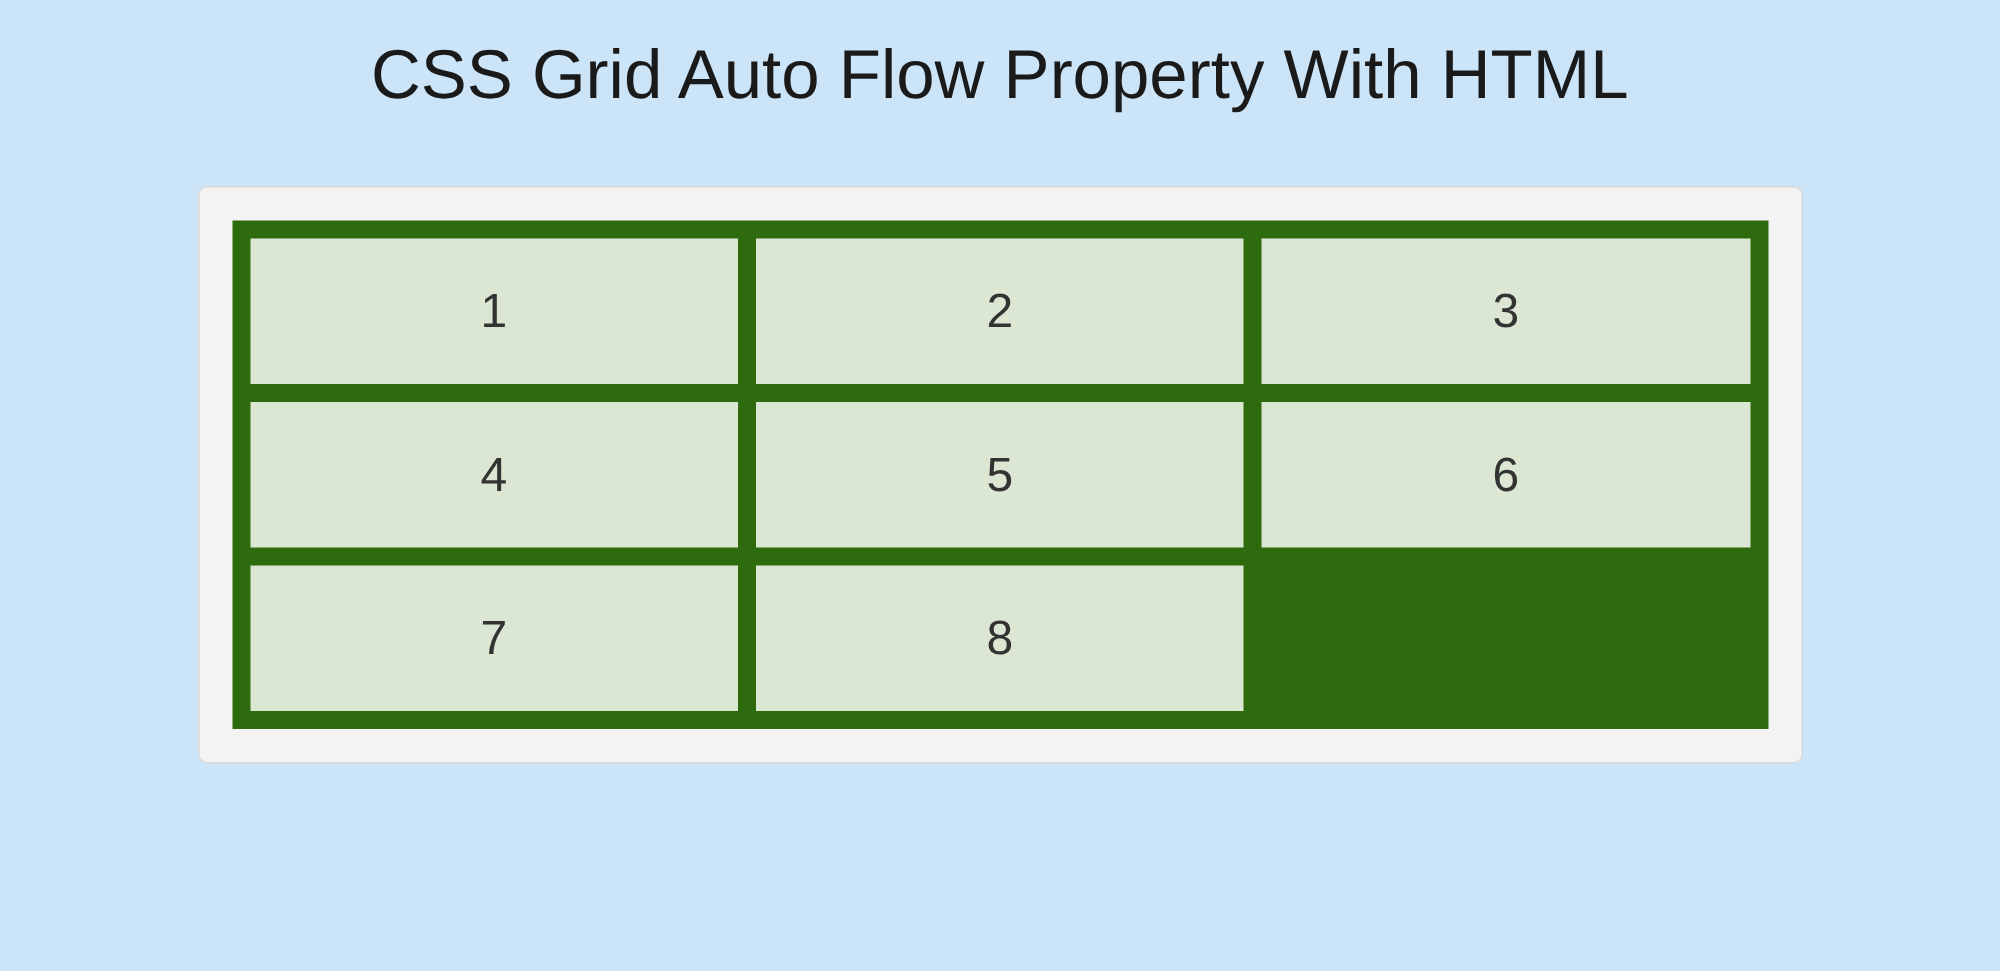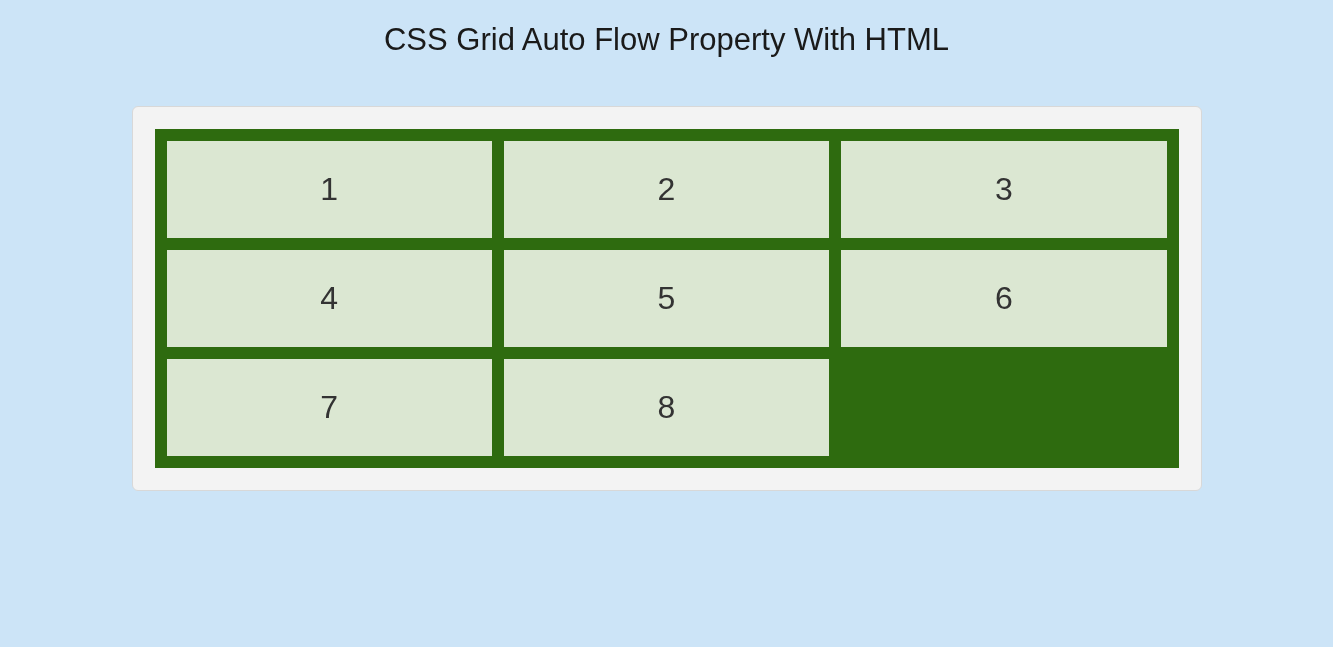--- a/index.html
+++ b/index.html
@@ -11,21 +11,21 @@
     body {
       font-family: Arial, Helvetica, sans-serif;
       background-color: #cce4f7;
       width: 1333px;
       height: 647px;
       overflow: hidden;
     }
 
     .page-title {
       text-align: center;
-      font-size: 31px;
+      font-size: 46px;
       font-weight: 400;
       color: #1a1a1a;
       padding-top: 22px;
       padding-bottom: 18px;
     }
 
     .grid-wrapper {
       margin: 30px auto 0 auto;
       width: 1070px;
       background-color: #f3f3f3;

